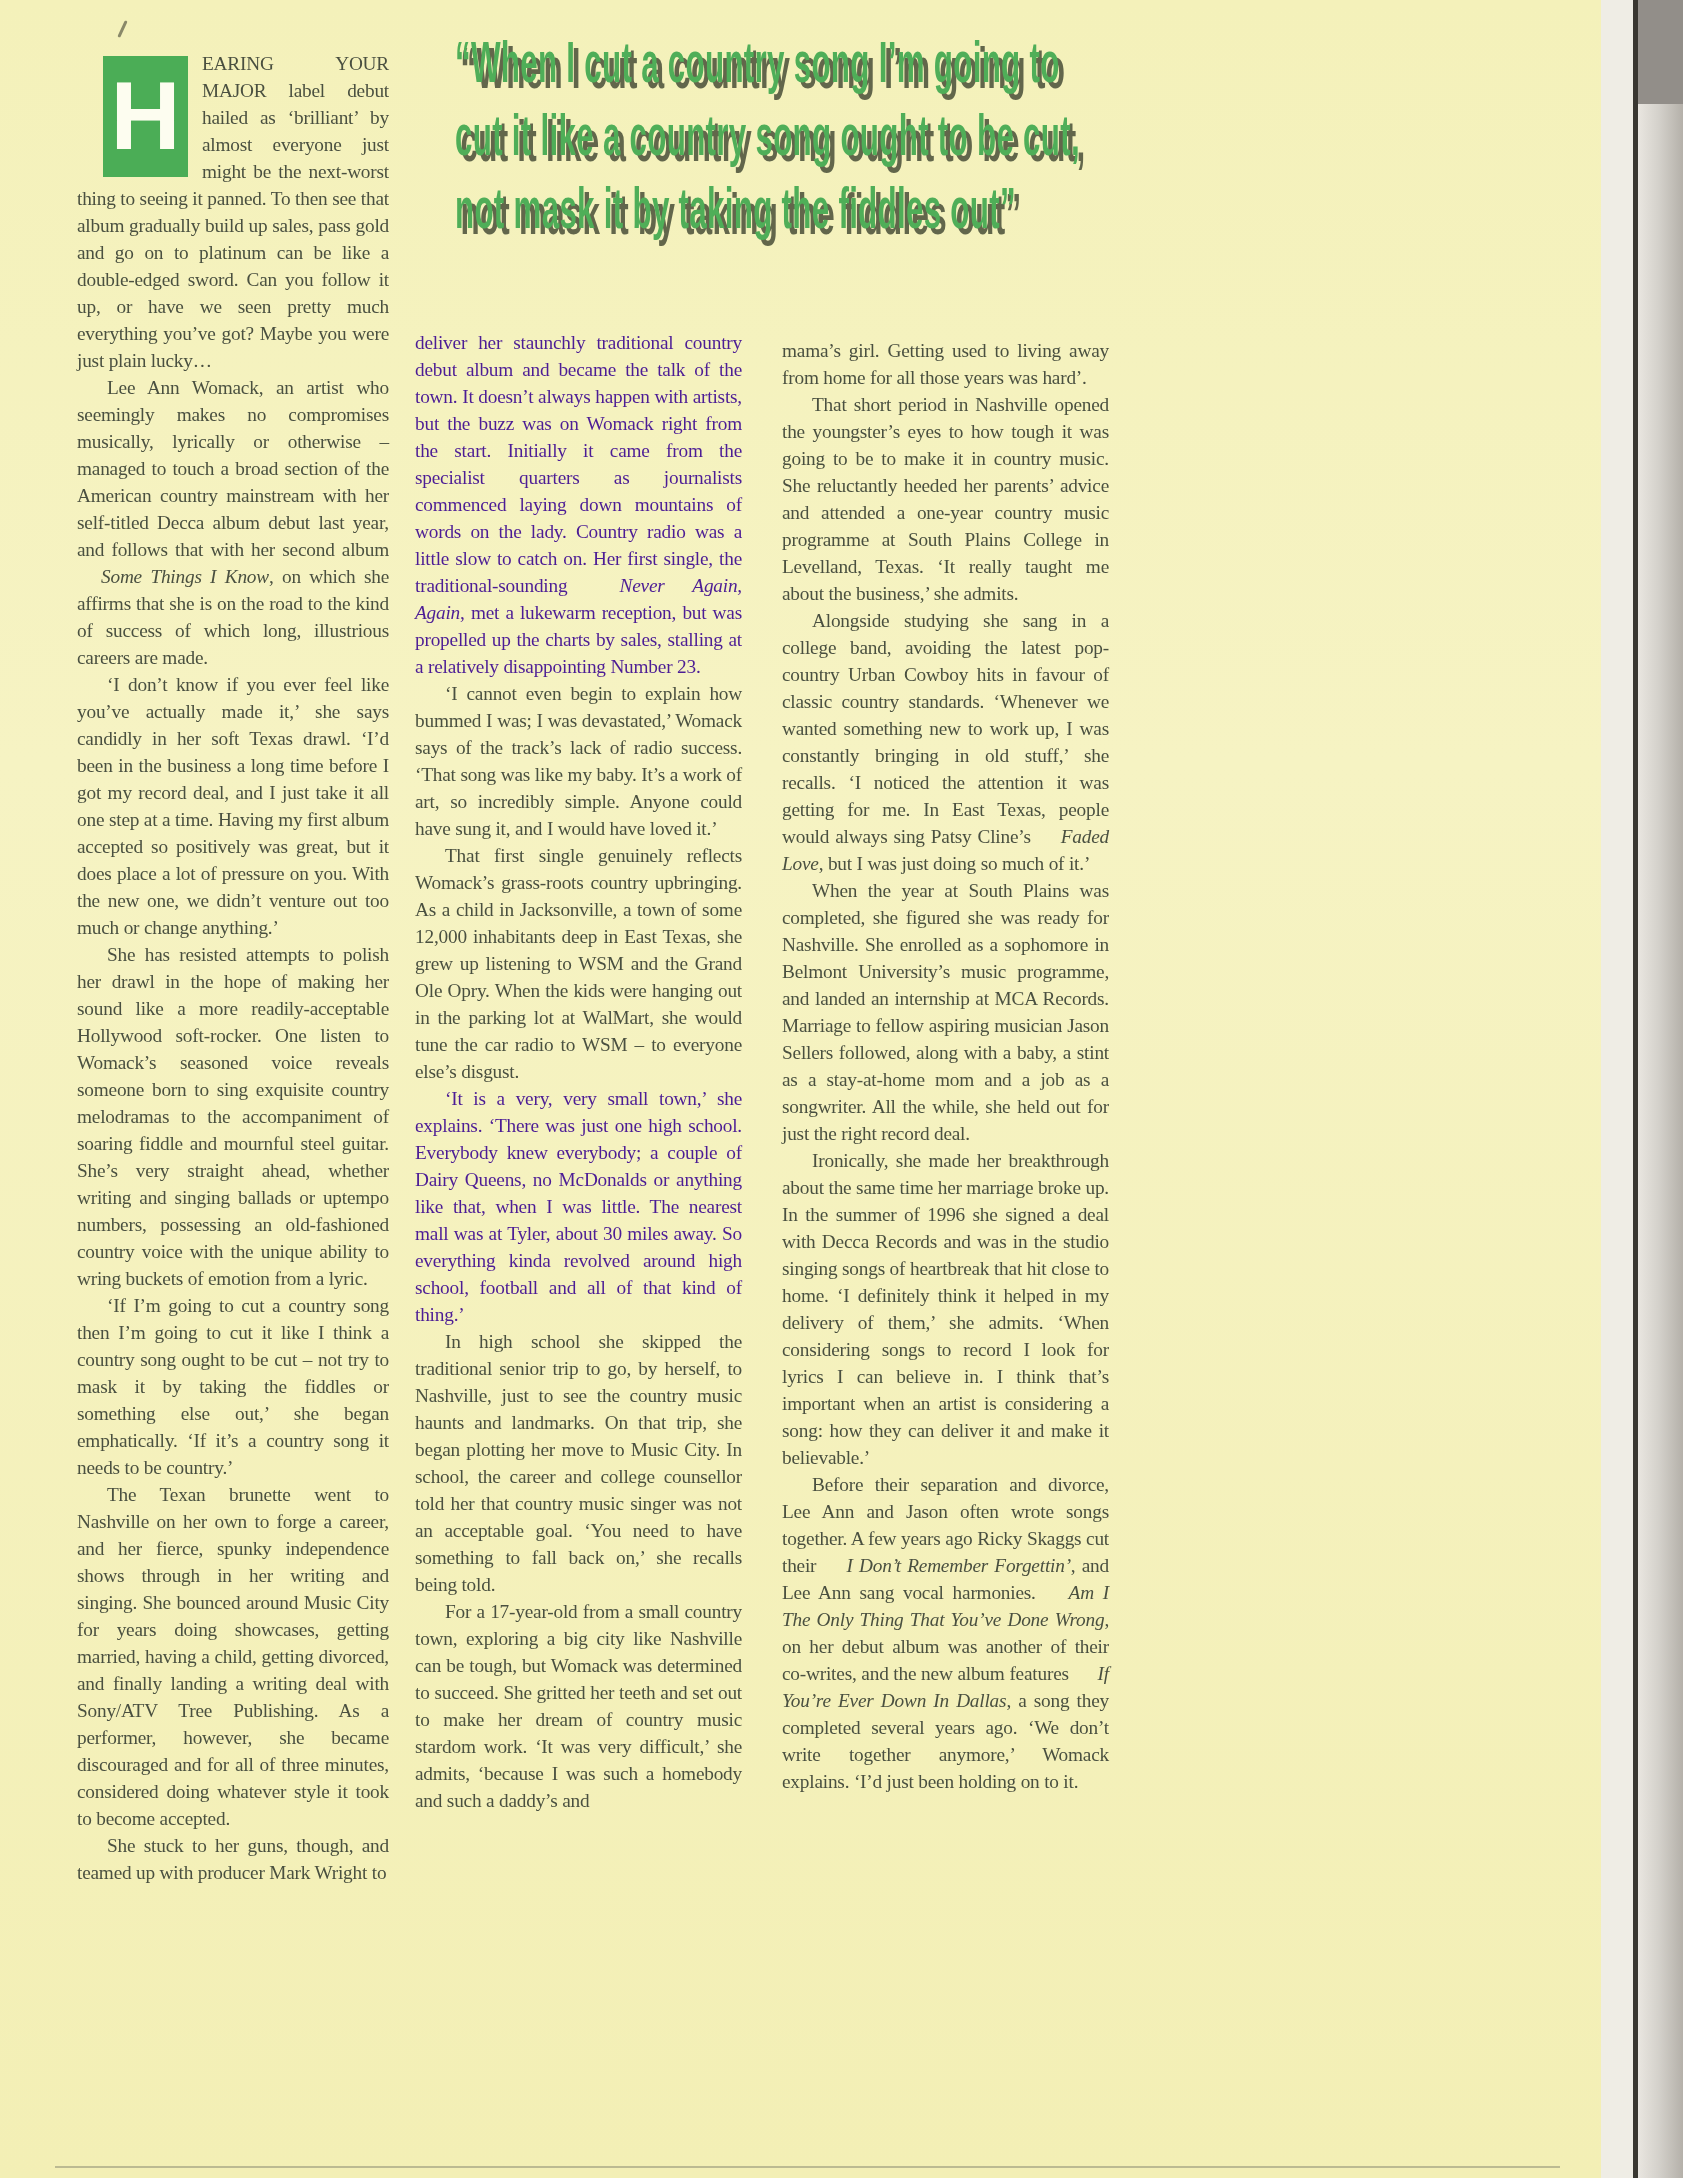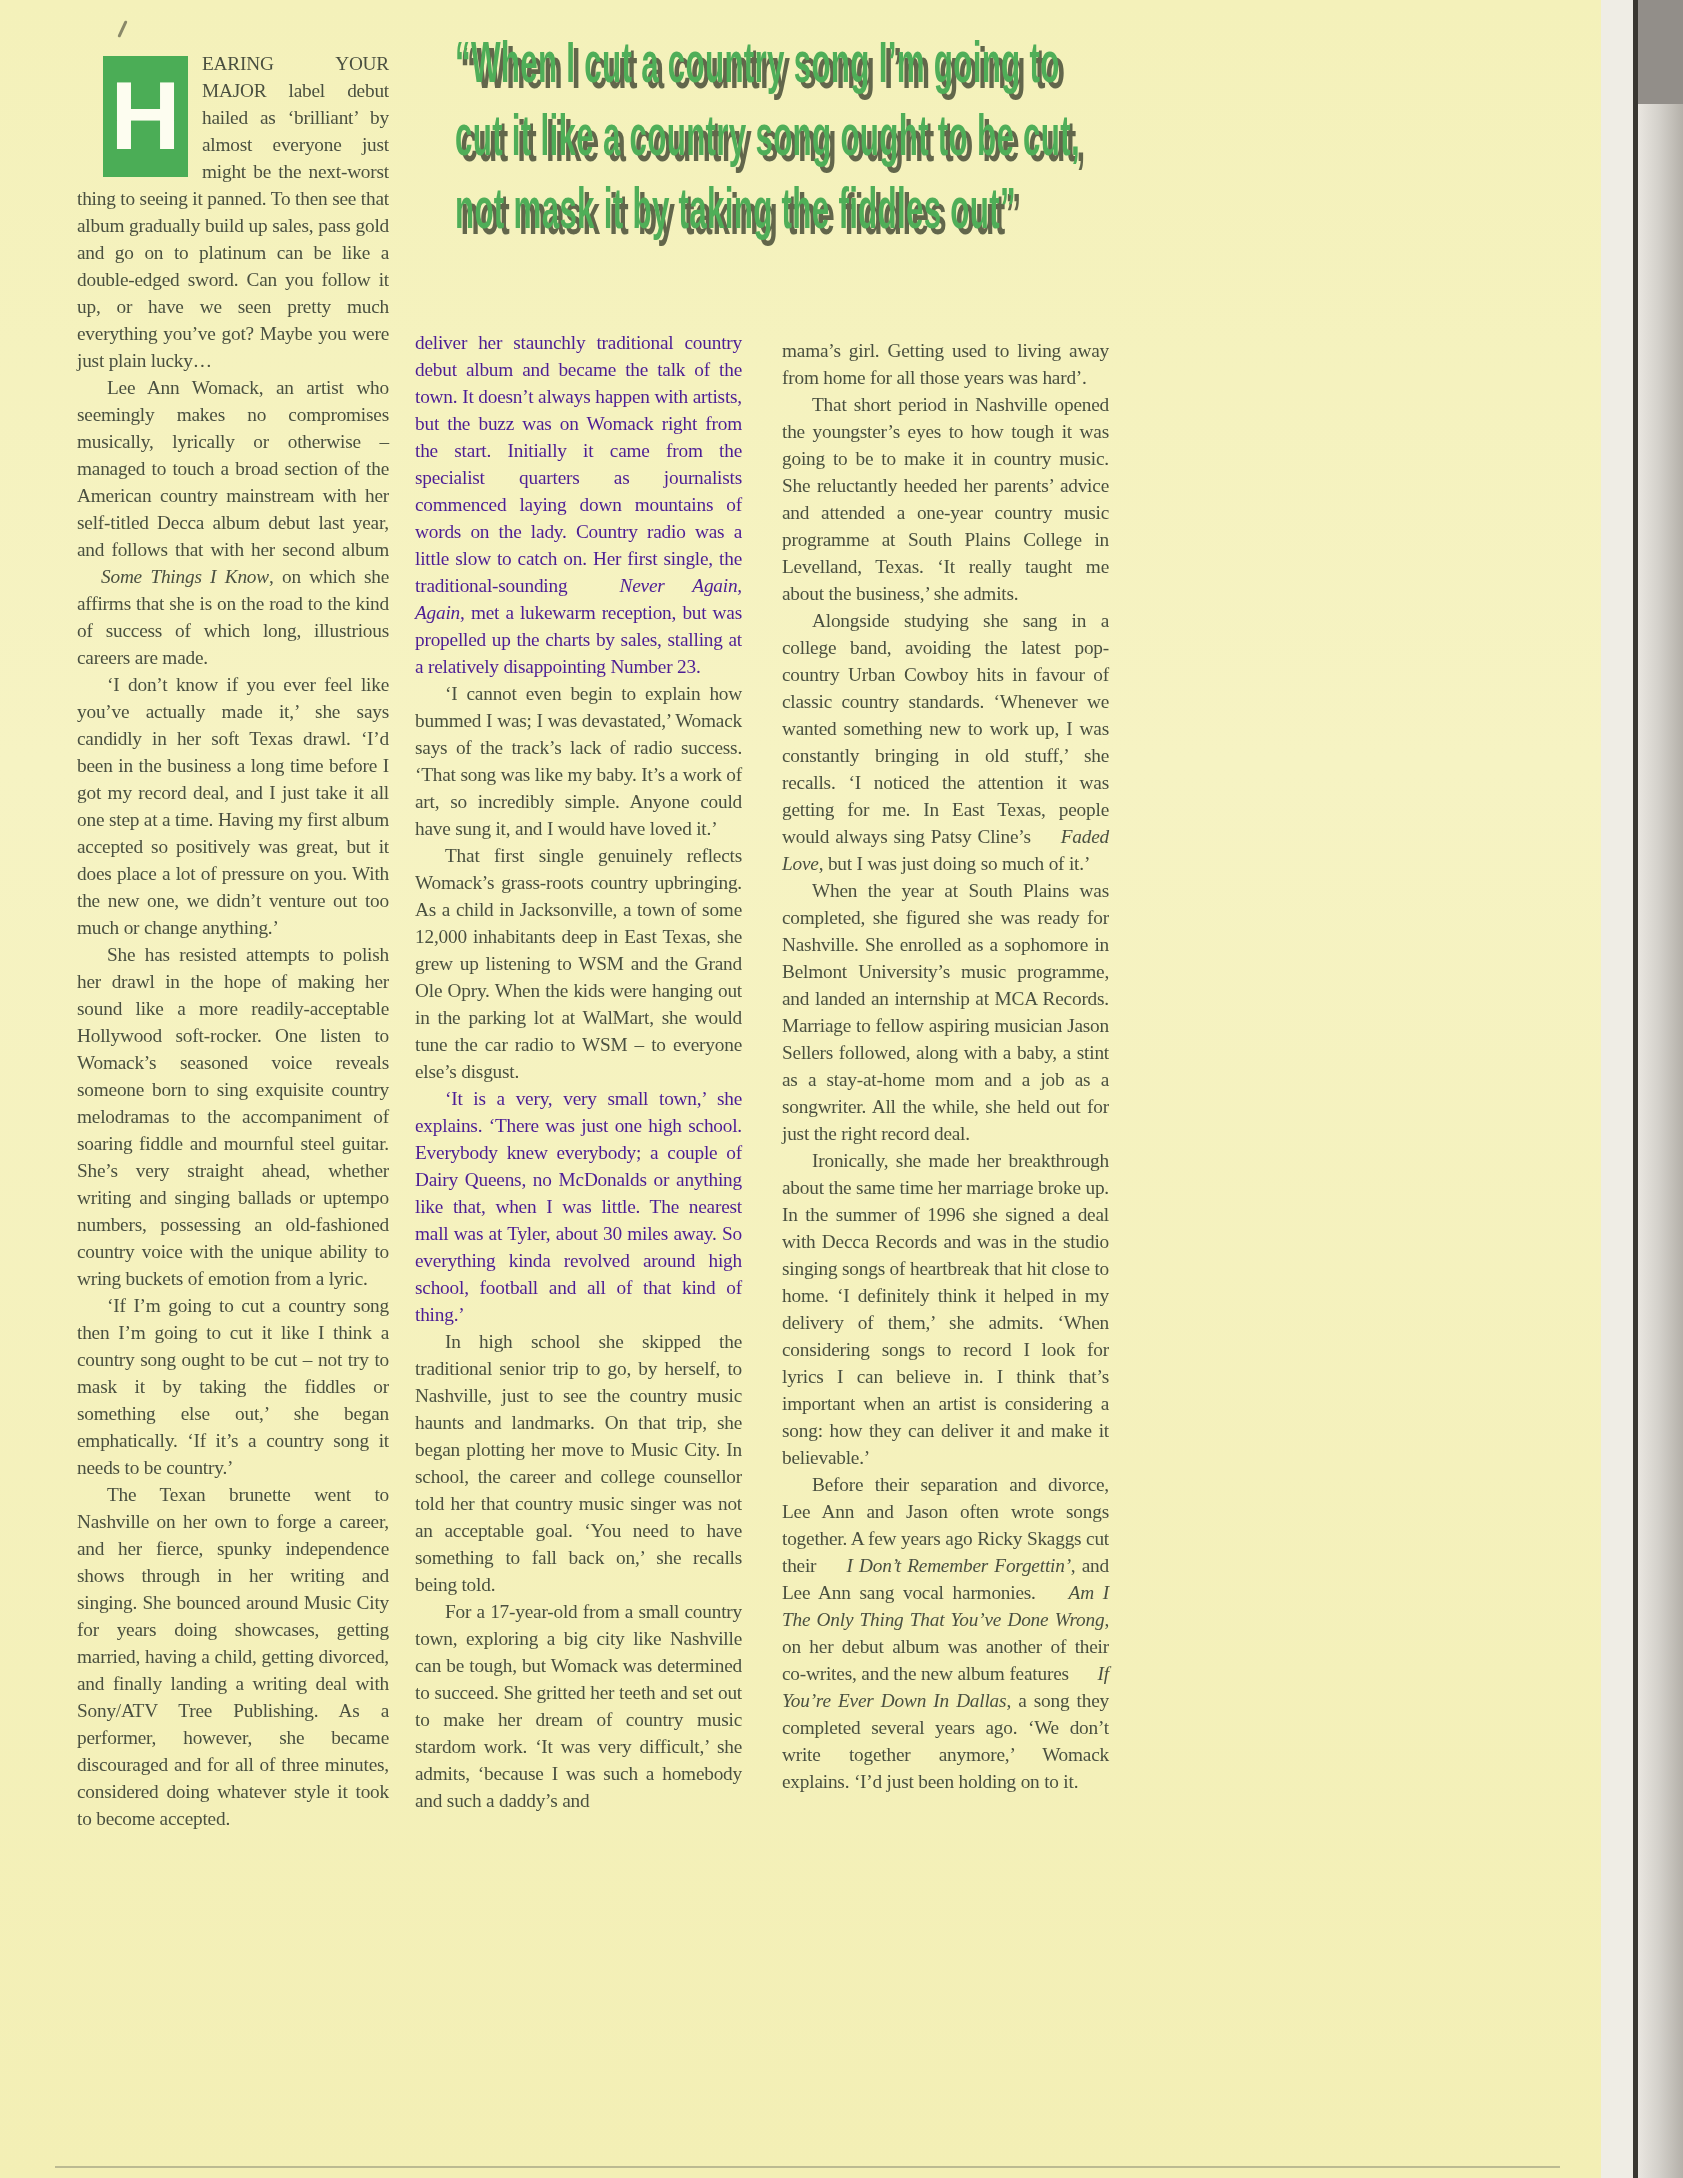--- a/index.html
+++ b/index.html
@@ -69,20 +69,21 @@
   <div class="hl-line">not mask it by taking the fiddles out”</div>
 </div>
 
 <div id="col1" class="col">
     <p class=""><span class="dropcap">H</span>EARING YOUR MAJOR label debut hailed as ‘brilliant’ by almost everyone just might be the next-worst thing to seeing it panned. To then see that album gradually build up sales, pass gold and go on to platinum can be like a double-edged sword. Can you follow it up, or have we seen pretty much everything you’ve got? Maybe you were just plain lucky…</p>
     <p class="indent">Lee Ann Womack, an artist who seemingly makes no compromises musically, lyrically or otherwise – managed to touch a broad section of the American country mainstream with her self-titled Decca album debut last year, and follows that with her second album <i>Some Things I Know</i>, on which she affirms that she is on the road to the kind of success of which long, illustrious careers are made.</p>
     <p class="indent">‘I don’t know if you ever feel like you’ve actually made it,’ she says candidly in her soft Texas drawl. ‘I’d been in the business a long time before I got my record deal, and I just take it all one step at a time. Having my first album accepted so positively was great, but it does place a lot of pressure on you. With the new one, we didn’t venture out too much or change anything.’</p>
     <p class="indent">She has resisted attempts to polish her drawl in the hope of making her sound like a more readily-acceptable Hollywood soft-rocker. One listen to Womack’s seasoned voice reveals someone born to sing exquisite country melodramas to the accompaniment of soaring fiddle and mournful steel guitar. She’s very straight ahead, whether writing and singing ballads or uptempo numbers, possessing an old-fashioned country voice with the unique ability to wring buckets of emotion from a lyric.</p>
     <p class="indent">‘If I’m going to cut a country song then I’m going to cut it like I think a country song ought to be cut – not try to mask it by taking the fiddles or something else out,’ she began emphatically. ‘If it’s a country song it needs to be country.’</p>
     <p class="indent">The Texan brunette went to Nashville on her own to forge a career, and her fierce, spunky independence shows through in her writing and singing. She bounced around Music City for years doing showcases, getting married, having a child, getting divorced, and finally landing a writing deal with Sony/ATV Tree Publishing. As a performer, however, she became discouraged and for all of three minutes, considered doing whatever style it took to become accepted.</p>
+    <p class="indent">She stuck to her guns, though, and teamed up with producer Mark Wright to</p>
   </div>
 <div id="col2" class="col">
     <p class="faded">deliver her staunchly traditional country debut album and became the talk of the town. It doesn’t always happen with artists, but the buzz was on Womack right from the start. Initially it came from the specialist quarters as journalists commenced laying down mountains of words on the lady. Country radio was a little slow to catch on. Her first single, the traditional-sounding <i>Never Again, Again</i>, met a lukewarm reception, but was propelled up the charts by sales, stalling at a relatively disappointing Number 23.</p>
     <p class="indent">‘I cannot even begin to explain how bummed I was; I was devastated,’ Womack says of the track’s lack of radio success. ‘That song was like my baby. It’s a work of art, so incredibly simple. Anyone could have sung it, and I would have loved it.’</p>
     <p class="indent">That first single genuinely reflects Womack’s grass-roots country upbringing. As a child in Jacksonville, a town of some 12,000 inhabitants deep in East Texas, she grew up listening to WSM and the Grand Ole Opry. When the kids were hanging out in the parking lot at WalMart, she would tune the car radio to WSM – to everyone else’s disgust.</p>
     <p class="indent faded">‘It is a very, very small town,’ she explains. ‘There was just one high school. Everybody knew everybody; a couple of Dairy Queens, no McDonalds or anything like that, when I was little. The nearest mall was at Tyler, about 30 miles away. So everything kinda revolved around high school, football and all of that kind of thing.’</p>
     <p class="indent">In high school she skipped the traditional senior trip to go, by herself, to Nashville, just to see the country music haunts and landmarks. On that trip, she began plotting her move to Music City. In school, the career and college counsellor told her that country music singer was not an acceptable goal. ‘You need to have something to fall back on,’ she recalls being told.</p>
     <p class="indent">For a 17-year-old from a small country town, exploring a big city like Nashville can be tough, but Womack was determined to succeed. She gritted her teeth and set out to make her dream of country music stardom work. ‘It was very difficult,’ she admits, ‘because I was such a homebody and such a daddy’s and</p>
   </div>
 <div id="col3" class="col">

